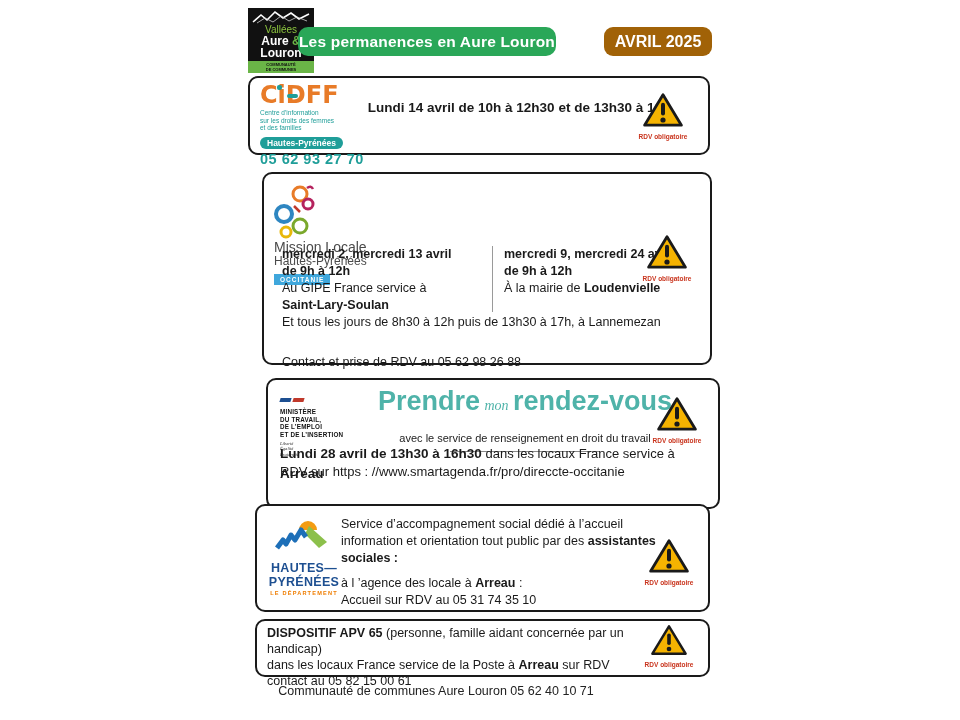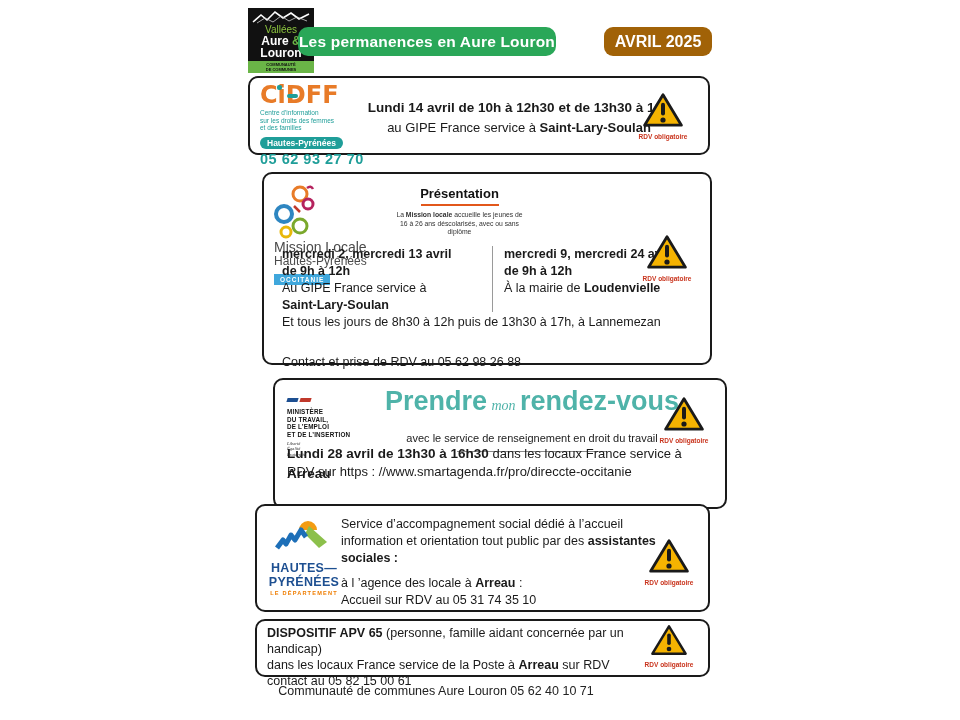--- a/index.html
+++ b/index.html
@@ -79,21 +79,20 @@
     <div class="cidff-sub">
       <div>Centre d’information</div>
       <div>sur les droits des femmes</div>
       <div>et des familles</div>
     </div>
     <div class="cidff-pill">Hautes-Pyrénées</div>
     <div class="cidff-phone">05 62 93 27 70</div>
   </div>
   <div class="abs" style="left:104px;top:20px;width:330px;text-align:center;">
     <div class="b" style="font-size:13.5px;line-height:20px;">Lundi 14 avril de 10h à 12h30 et de 13h30 à 16h</div>
-    <div style="font-size:13px;line-height:19px;"><span>au GIPE France service à </span><span class="b">Saint-Lary-Soulan</span></div>
   </div>
   <div class="warn" style="right:18px;top:14px;">
     <svg width="40" height="36" viewBox="0 0 100 88">
       <polygon points="50,6 96,82 4,82" fill="#F5B301" stroke="#1a1a1a" stroke-width="7" stroke-linejoin="round"></polygon>
       <rect x="45" y="26" width="10" height="32" rx="5" fill="#1a1a1a"></rect>
       <circle cx="50" cy="69" r="6.5" fill="#1a1a1a"></circle>
     </svg>
     <div class="warn-label">RDV obligatoire</div>
   </div>
 </div>
@@ -108,25 +107,20 @@
       <circle cx="26" cy="42" r="7" fill="none" stroke="#7aa82c" stroke-width="3"></circle>
       <circle cx="12" cy="48" r="5" fill="none" stroke="#e8b80a" stroke-width="3"></circle>
       <path d="M20 22 l6 6" stroke="#c0392b" stroke-width="2.5"></path>
     </svg>
     <div style="padding-top:6px;">
       <div class="ml-name">Mission Locale</div>
       <div class="ml-name2">Hautes-Pyrénées</div>
       <div class="ml-badge">OCCITANIE</div>
     </div>
   </div>
-  <div class="abs" style="left:128px;top:12px;width:135px;">
-    <div class="pres-title">Présentation</div>
-    <div class="pres-rule"></div>
-    <div class="pres-text"><span>La </span><span class="b">Mission locale</span><span> accueille les jeunes de 16 à 26 ans déscolarisés, avec ou sans diplôme</span></div>
-  </div>
 
   <div class="abs" style="left:18px;top:72px;width:200px;">
     <div class="colhead">mercredi 2, mercredi 13 avril</div>
     <div class="colhead">de 9h à 12h</div>
     <div class="coltxt">Au GIPE France service à</div>
     <div class="colhead">Saint-Lary-Soulan</div>
   </div>
   <div class="vdiv" style="left:228px;top:72px;height:66px;"></div>
   <div class="abs" style="left:240px;top:72px;width:175px;">
     <div class="colhead">mercredi 9, mercredi 24 avril</div>
@@ -140,21 +134,21 @@
   <div class="warn" style="right:16px;top:60px;">
     <svg width="40" height="36" viewBox="0 0 100 88">
       <polygon points="50,6 96,82 4,82" fill="#F5B301" stroke="#1a1a1a" stroke-width="7" stroke-linejoin="round"></polygon>
       <rect x="45" y="26" width="10" height="32" rx="5" fill="#1a1a1a"></rect>
       <circle cx="50" cy="69" r="6.5" fill="#1a1a1a"></circle>
     </svg>
     <div class="warn-label">RDV obligatoire</div>
   </div>
 </div>
 
-<div class="card" style="left:273px;top:378px;width:454px;height:131px;">
+<div class="card" style="left:266px;top:378px;width:454px;height:131px;">
   <div class="abs" style="left:12px;top:8px;width:90px;">
     <div style="margin-bottom:2px;">
       <span class="min-flag" style="background:#1d4f91;"></span><span class="min-flag" style="background:#c0392b;"></span>
     </div>
     <div class="min-line">MINISTÈRE</div>
     <div class="min-line">DU TRAVAIL,</div>
     <div class="min-line">DE L’EMPLOI</div>
     <div class="min-line">ET DE L’INSERTION</div>
     <div class="min-motto">
       <div>Liberté</div>

